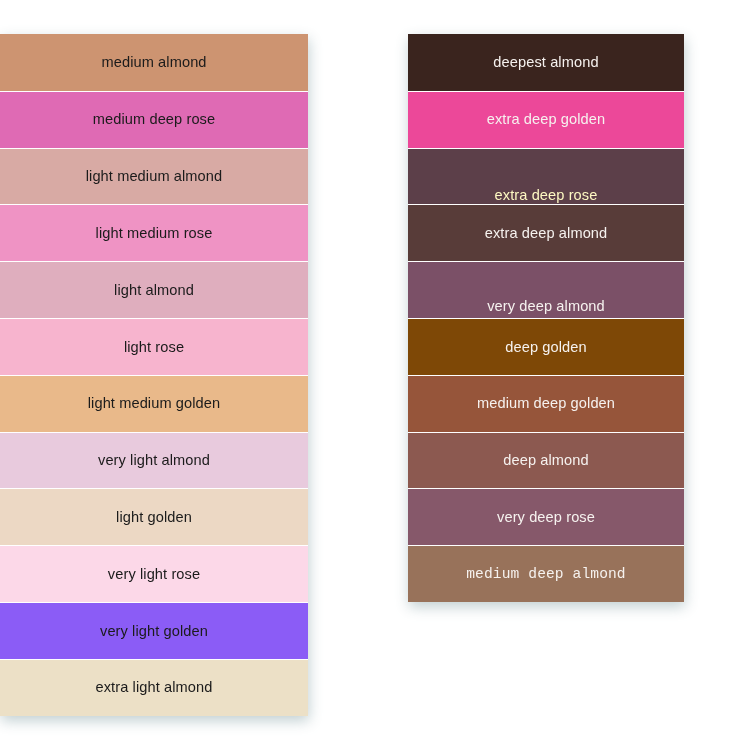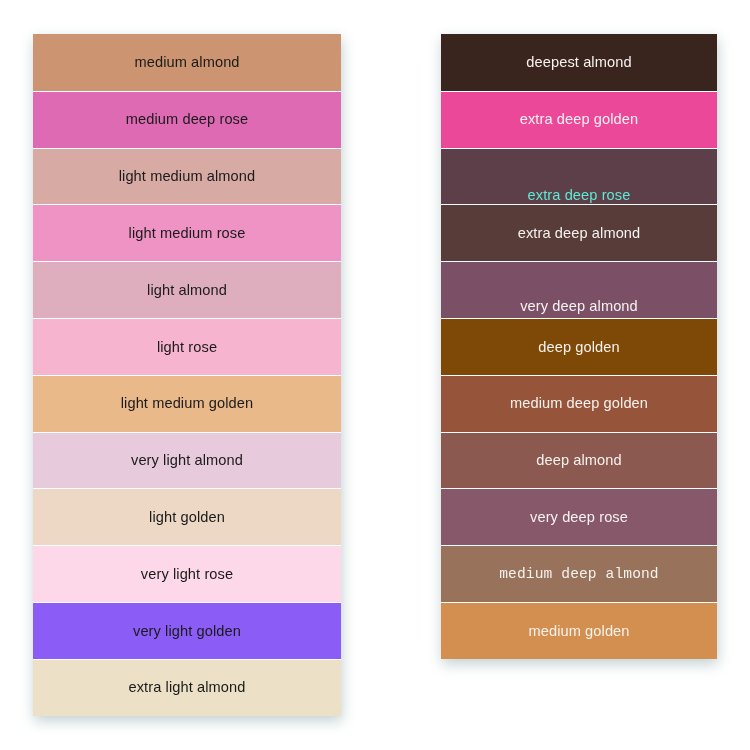--- a/index.html
+++ b/index.html
@@ -28,21 +28,20 @@
     justify-content: flex-start;
   }
 
   .swatch-column {
     display: flex;
     flex-direction: column;
     box-sizing: border-box;
   }
 
   #column-light {
-    margin-left: 33px;
     margin-top: 34px;
     width: 308px;
     filter: drop-shadow(1px 5px 7px rgba(120, 150, 155, 0.45));
   }
 
   #column-deep {
     margin-left: 100px;
     margin-top: 34px;
     width: 276px;
     filter: drop-shadow(1px 5px 7px rgba(120, 150, 155, 0.45));
@@ -118,21 +117,21 @@
     </div>
 
   <div class="swatch-column" id="column-deep">
       <div class="swatch-row" style="background-color: rgb(58, 36, 30); border-top-color: rgb(255, 255, 255);">
         <span class="swatch-label label-light" style="color: rgb(246, 242, 239);">deepest almond</span>
       </div>
       <div class="swatch-row" style="background-color: #ec4899; border-top-color: rgb(255, 255, 255);">
         <span class="swatch-label label-light" style="color: rgb(246, 242, 239);">extra deep golden</span>
       </div>
       <div class="swatch-row" style="background-color: rgb(92, 63, 73); border-top-color: rgb(255, 255, 255);">
-        <span class="swatch-label label-light" style="color: #5eead4; margin-top: 38px;">extra deep rose</span>
+        <span class="swatch-label label-light" style="color: #fef9c3; margin-top: 38px;">extra deep rose</span>
       </div>
       <div class="swatch-row" style="background-color: rgb(88, 60, 57); border-top-color: rgb(255, 255, 255);">
         <span class="swatch-label label-light" style="color: rgb(246, 242, 239);">extra deep almond</span>
       </div>
       <div class="swatch-row" style="background-color: rgb(123, 80, 103); border-top-color: rgb(255, 255, 255);">
         <span class="swatch-label label-light" style="color: rgb(246, 242, 239); margin-top: 32px;">very deep almond</span>
       </div>
       <div class="swatch-row" style="background-color: rgb(126, 72, 6); border-top-color: rgb(255, 255, 255);">
         <span class="swatch-label label-light" style="color: rgb(246, 242, 239);">deep golden</span>
       </div>
@@ -141,18 +140,15 @@
       </div>
       <div class="swatch-row" style="background-color: rgb(140, 89, 80); border-top-color: rgb(255, 255, 255);">
         <span class="swatch-label label-light" style="color: rgb(246, 242, 239);">deep almond</span>
       </div>
       <div class="swatch-row" style="background-color: rgb(134, 88, 106); border-top-color: rgb(255, 255, 255);">
         <span class="swatch-label label-light" style="color: rgb(246, 242, 239);">very deep rose</span>
       </div>
       <div class="swatch-row" style="background-color: rgb(152, 114, 90); border-top-color: rgb(255, 255, 255);">
         <span class="swatch-label label-light" style="color: rgb(246, 242, 239); font-family: Liberation Mono, monospace;">medium deep almond</span>
       </div>
-      <div class="swatch-row" style="background-color: rgb(211, 143, 79); border-top-color: rgb(255, 255, 255);">
-        <span class="swatch-label label-light" style="color: rgb(246, 242, 239);">medium golden</span>
-      </div>
     </div>
 
 </div>
 
 </body></html>

